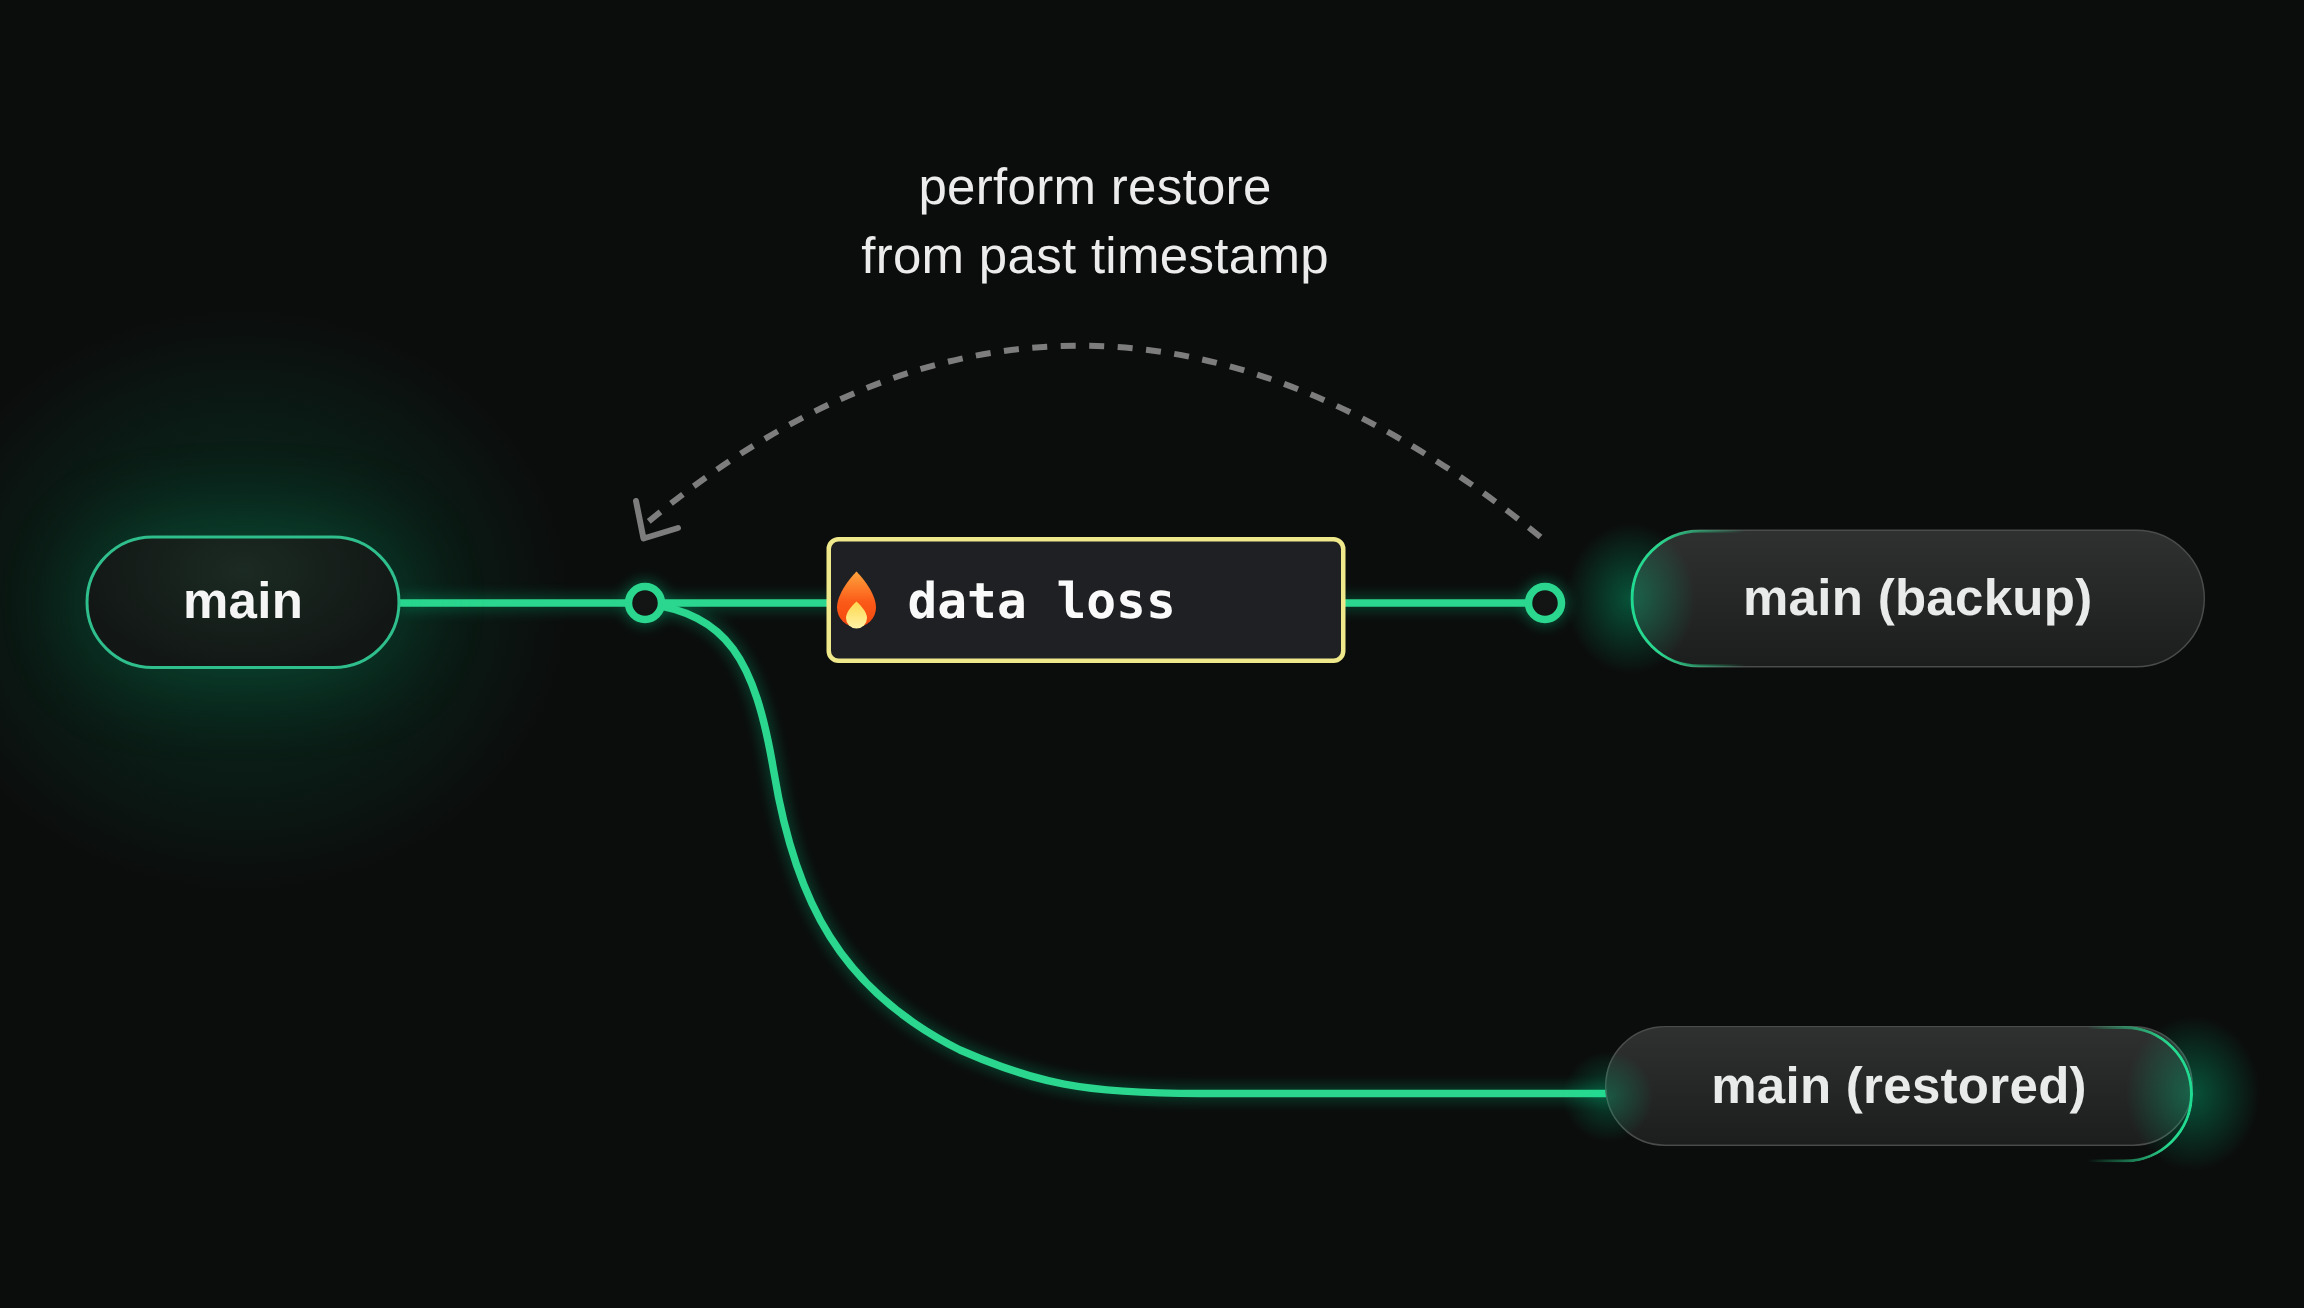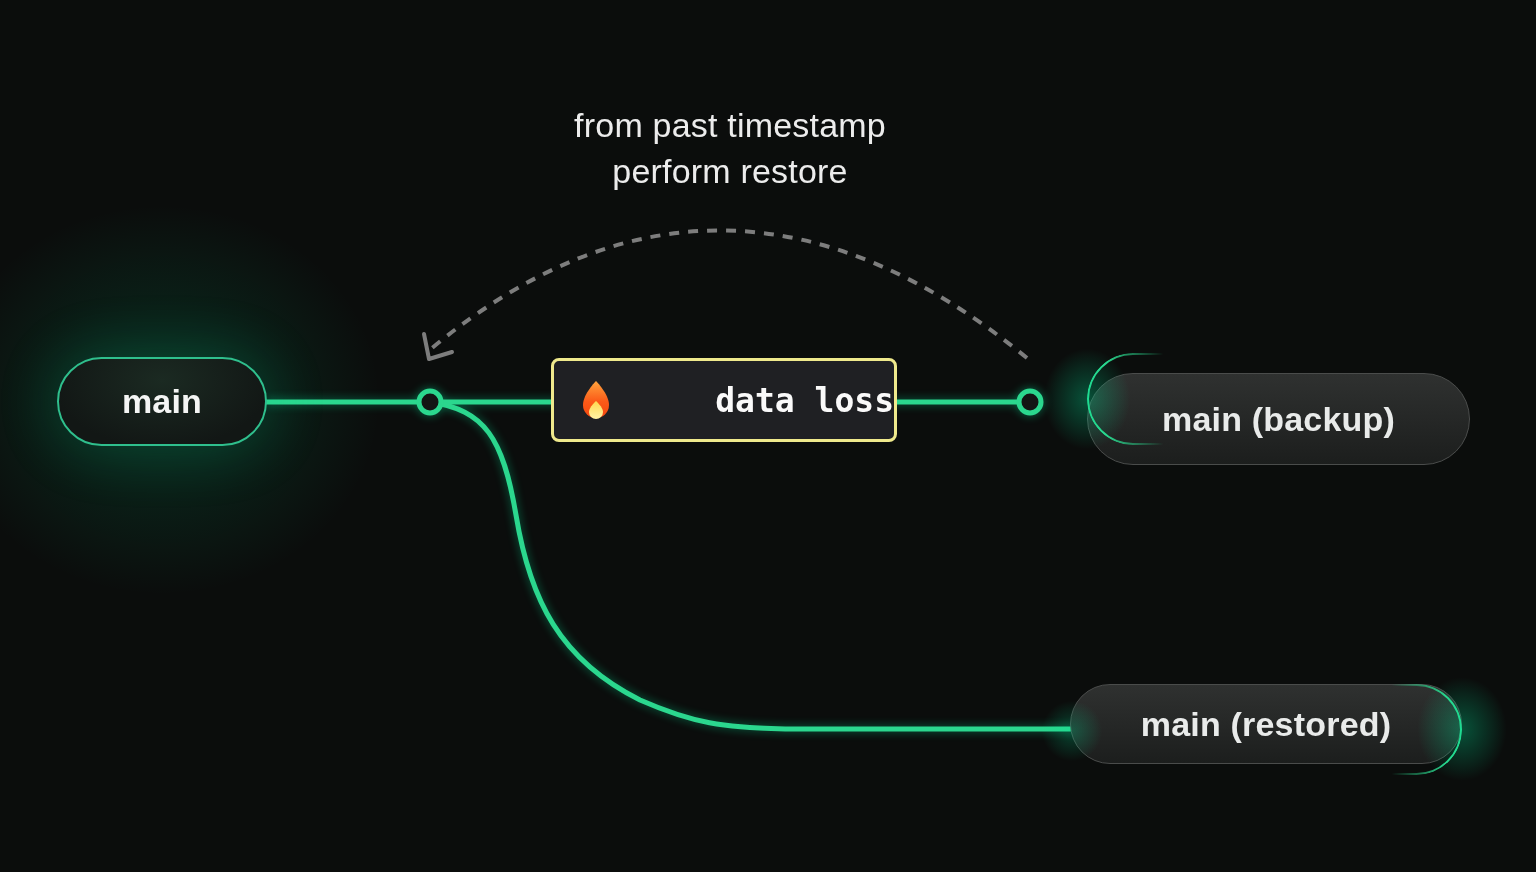--- a/index.html
+++ b/index.html
@@ -24,37 +24,37 @@
   .annotation{position:absolute;left:480px;top:102px;width:500px;z-index:3;
     text-align:center;color:var(--text-light);font-size:34px;line-height:46px;letter-spacing:0.2px;}
   .pill{position:absolute;z-index:4;display:flex;align-items:center;justify-content:center;
     border-radius:9999px;color:#e9ebea;font-size:34px;letter-spacing:0.2px;
     background:linear-gradient(to bottom, var(--pill-bg-top), var(--pill-bg-bottom));
     border:1.5px solid var(--pill-border);box-sizing:border-box;font-weight:bold;}
   .pill-main{left:57px;top:357px;width:210px;height:89px;color:#f4f5f4;
     background:radial-gradient(ellipse at 50% 25%, #1b2a22 0%, #121715 75%);
     border:2px solid var(--main-pill-border);
     box-shadow:0 0 60px 4px rgba(0,229,153,0.18);}
-  .pill-backup{left:1087px;top:353px;width:383px;height:92px;margin-top:20px;}
+  .pill-backup{left:1087px;top:353px;width:383px;height:92px;}
   .pill-restored{left:1070px;top:684px;width:392px;height:80px;}
   .rim{position:absolute;z-index:5;border:2px solid var(--green);border-radius:9999px;
     box-sizing:border-box;pointer-events:none;}
   .rim-backup{left:1087px;top:353px;width:383px;height:92px;
     -webkit-mask-image:linear-gradient(to right,#000 0,#000 5%,transparent 20%);
     mask-image:linear-gradient(to right,#000 0,#000 5%,transparent 20%);}
   .rim-restored{left:1070px;top:684px;width:392px;height:91px;
     -webkit-mask-image:linear-gradient(to left,#000 0,#000 4%,transparent 18%);
     mask-image:linear-gradient(to left,#000 0,#000 4%,transparent 18%);}
   .glow-backup-left{left:1027px;top:329px;width:120px;height:140px;z-index:6;}
   .glow-restored-right{left:1400px;top:657px;width:124px;height:144px;z-index:6;}
   .glow-restored-left{left:1030px;top:689px;width:84px;height:84px;z-index:6;opacity:0.8;}
   .event-box{position:absolute;left:551px;top:358px;width:346px;height:84px;z-index:4;
-    display:flex;align-items:center;justify-content:space-between;gap:17px;
+    display:flex;align-items:center;justify-content:flex-start;gap:17px;
     background:var(--box-bg);border:3px solid var(--yellow-border);border-radius:8px;
-    box-sizing:border-box;padding-left:25px;}
+    box-sizing:border-box;}
   .event-label{font-family:"DejaVu Sans Mono","Liberation Mono",monospace;
     font-weight:bold;font-size:33px;color:#fafafa;}
   .flame{display:block;}
 </style>
 </head>
 <body>
 
 <div class="canvas">
 
   <div class="glow glow-main"></div>
@@ -66,22 +66,22 @@
       <circle cx="430" cy="402" r="11"></circle>
       <circle cx="1030" cy="402" r="11"></circle>
     </g>
     <g>
       <path class="restore-arc" d="M 1027 358 Q 722 108 432 348"></path>
       <polyline class="arrowhead" points="424,334 429,359 452,352"></polyline>
     </g>
   </svg>
 
   <div class="annotation">
+    <div>perform restore</div>
     <div>from past timestamp</div>
-    <div>perform restore</div>
   </div>
 
   <div class="pill pill-main">
     <span>main</span>
   </div>
 
   <div class="event-box">
     <svg class="flame" width="34" height="40" viewBox="0 0 34 40">
       <defs>
         <linearGradient id="fg" x1="0" y1="0" x2="0" y2="1">

